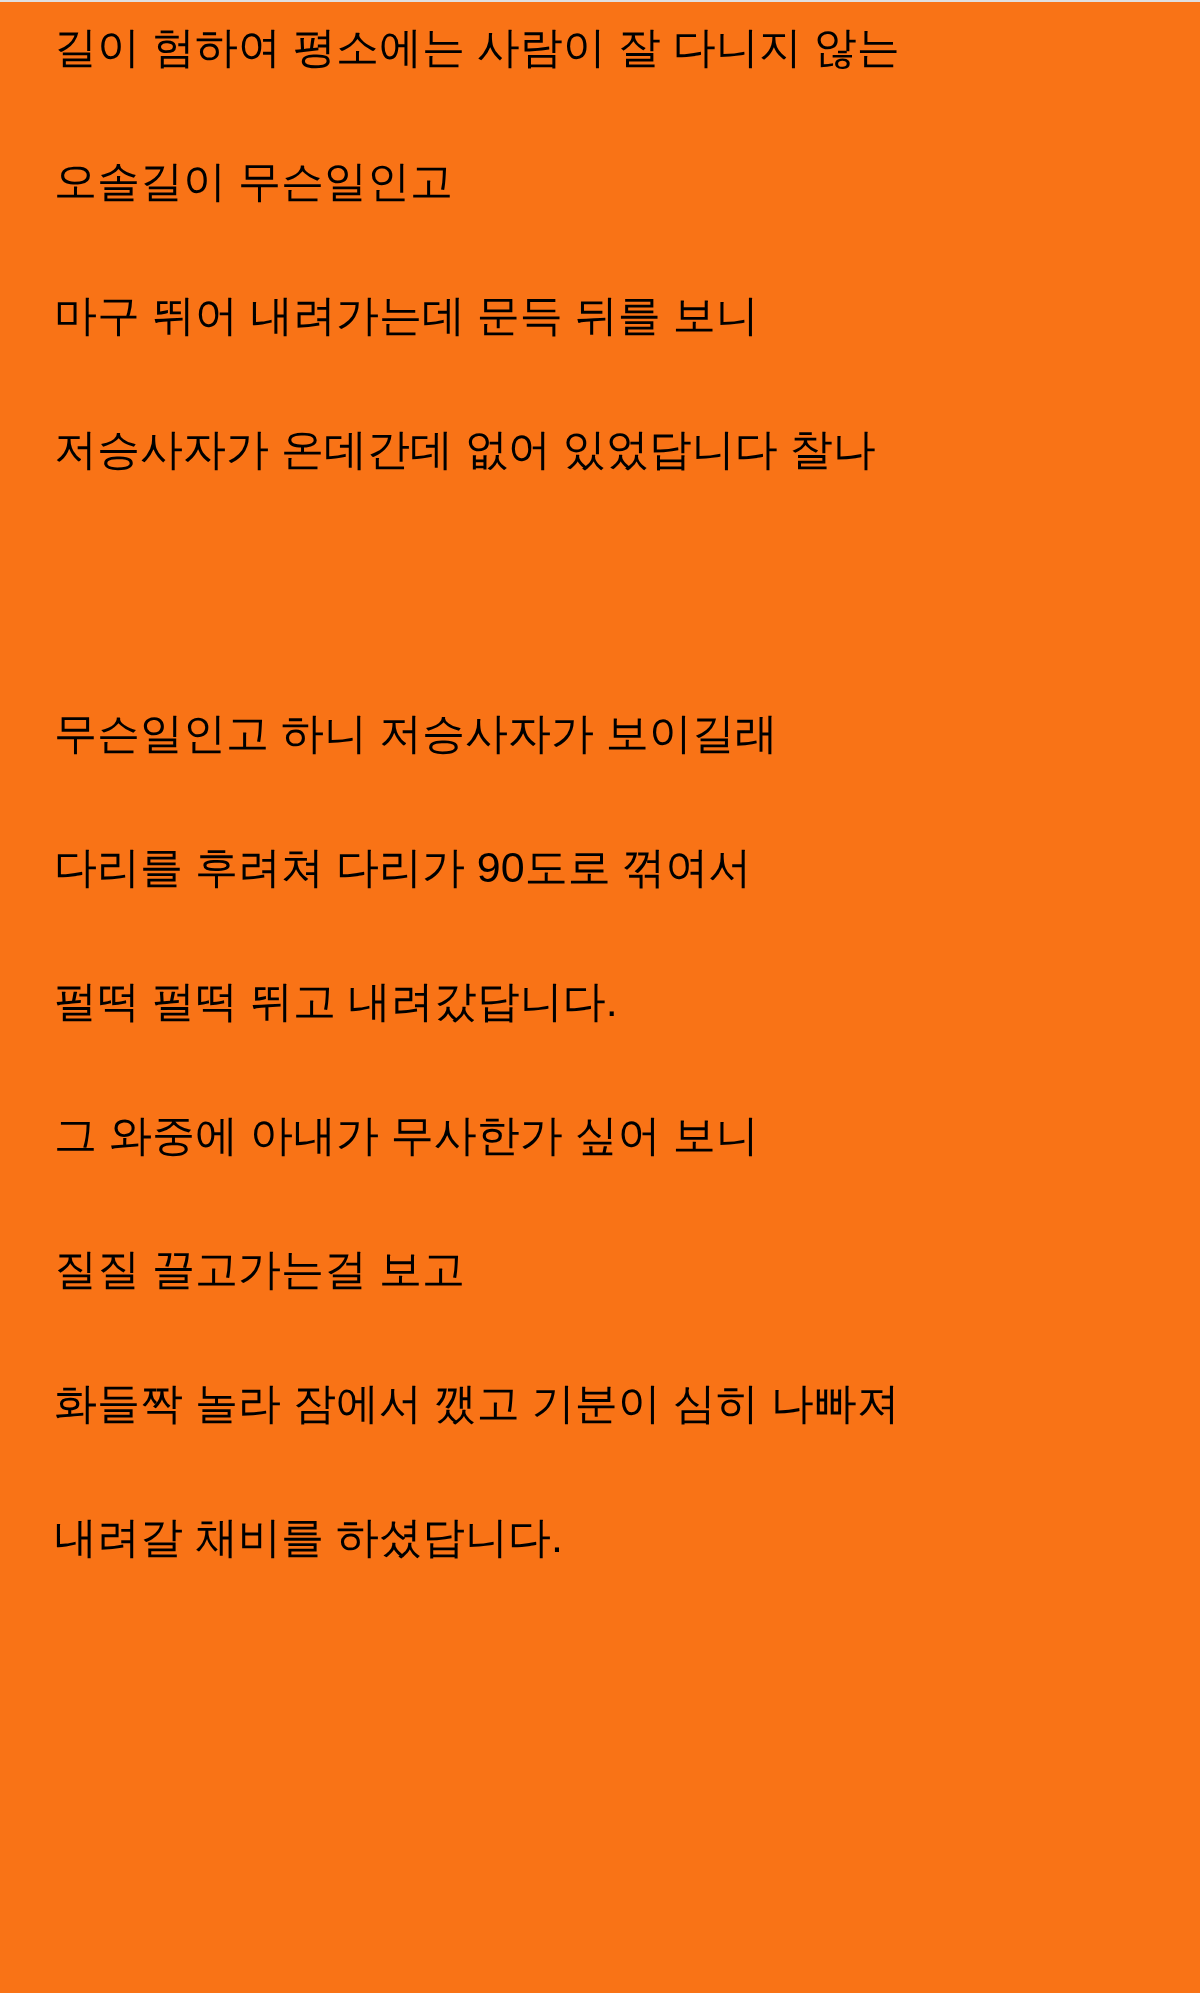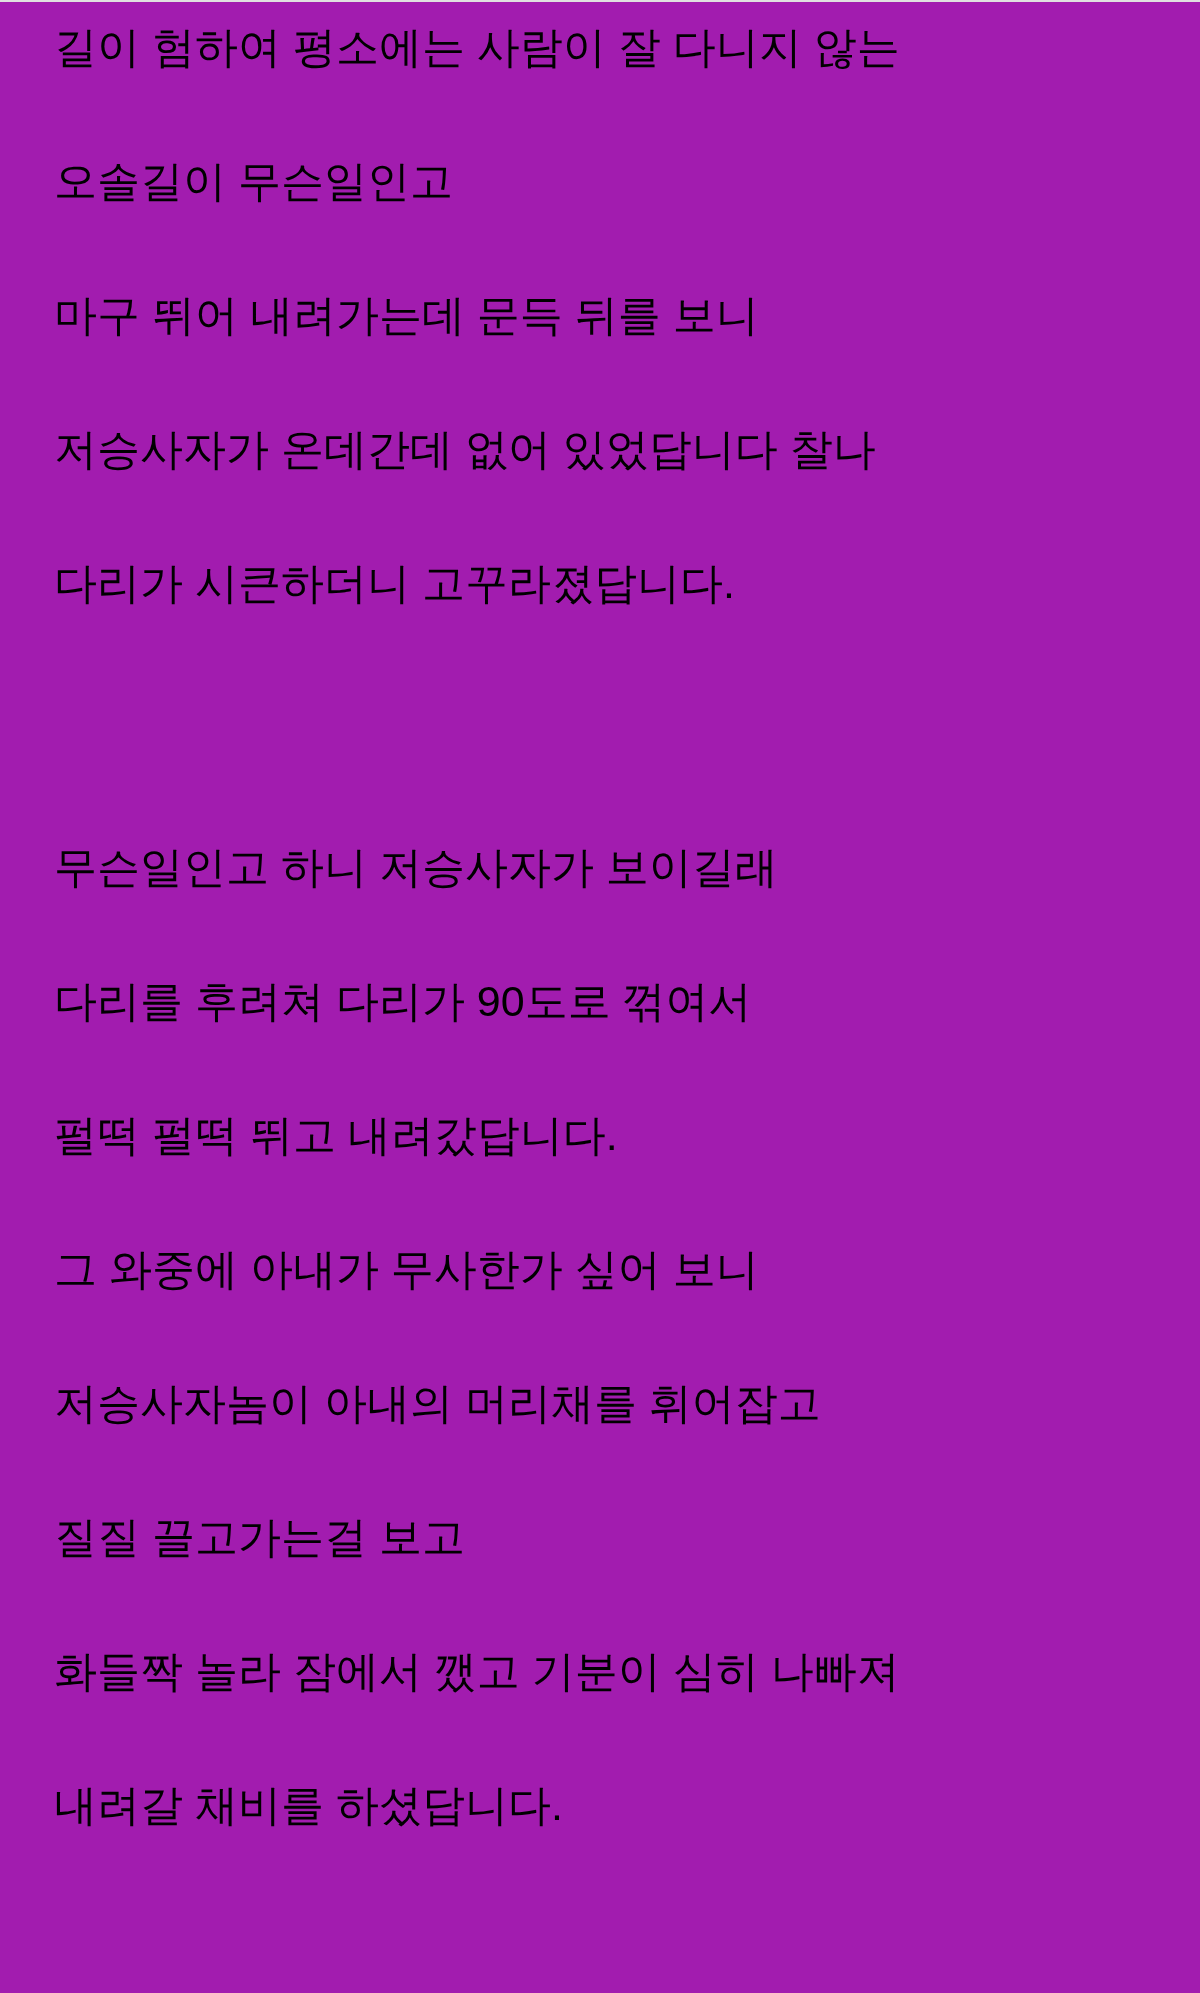--- a/index.html
+++ b/index.html
@@ -4,21 +4,21 @@
 <style>
   html, body {
     margin: 0;
     padding: 0;
     background: #ffffff;
   }
   .page {
     position: relative;
     width: 1200px;
     height: 1993px;
-    background: #a21caf;
+    background: #f97316;
     overflow: hidden;
   }
   .top-edge {
     position: absolute;
     top: 0;
     left: 0;
     width: 100%;
     height: 2px;
     background: #e0e0e0;
   }
@@ -42,24 +42,22 @@
 </head>
 <body>
 
 <div class="page">
   <div class="top-edge"></div>
   <main class="content">
     <p class="line">길이 험하여 평소에는 사람이 잘 다니지 않는</p>
     <p class="line">오솔길이 무슨일인고</p>
     <p class="line">마구 뛰어 내려가는데 문득 뒤를 보니</p>
     <p class="line">저승사자가 온데간데 없어 있었답니다 찰나</p>
-    <p class="line">다리가 시큰하더니 고꾸라졌답니다.</p>
     <div class="para-break"></div>
     <p class="line">무슨일인고 하니 저승사자가 보이길래</p>
     <p class="line">다리를 후려쳐 다리가 90도로 꺾여서</p>
     <p class="line">펄떡 펄떡 뛰고 내려갔답니다.</p>
     <p class="line">그 와중에 아내가 무사한가 싶어 보니</p>
-    <p class="line">저승사자놈이 아내의 머리채를 휘어잡고</p>
     <p class="line">질질 끌고가는걸 보고</p>
     <p class="line">화들짝 놀라 잠에서 깼고 기분이 심히 나빠져</p>
     <p class="line">내려갈 채비를 하셨답니다.</p>
   </main>
 </div>
 
 </body></html>

